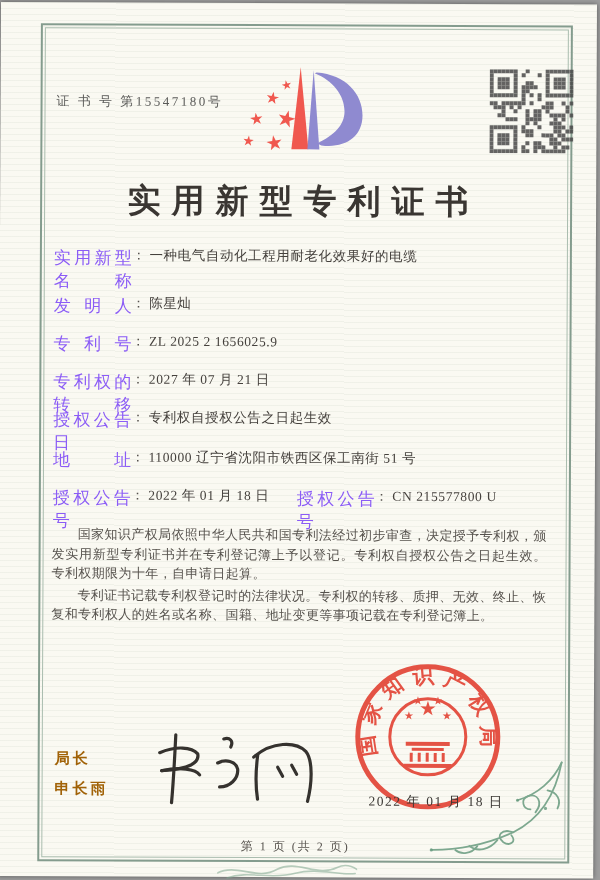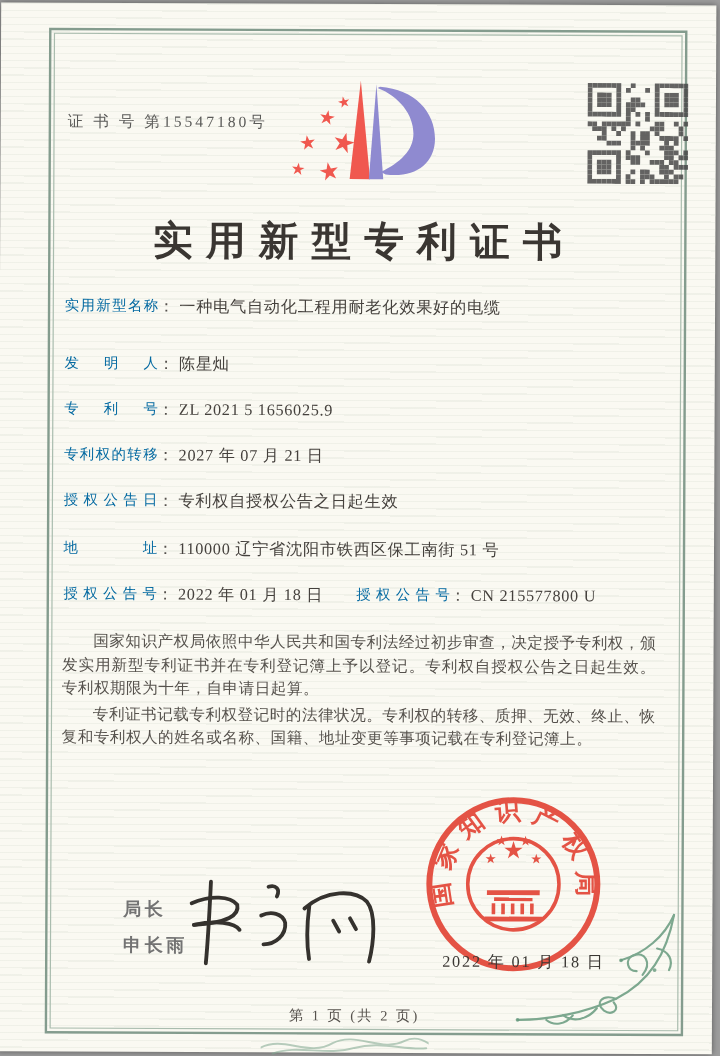--- a/index.html
+++ b/index.html
@@ -34,31 +34,31 @@
   .qr{position:absolute;left:489px;top:65px;width:84px;height:84px;opacity:.85;}
   .title{
     position:absolute;left:0;top:176px;width:100%;margin:0;
     text-align:center;font-size:33px;font-weight:600;
     letter-spacing:11px;padding-left:11px;box-sizing:border-box;
     color:#3a3632;
   }
   .frow{position:absolute;left:54px;width:500px;font-size:13.5px;color:#4e4a46;}
   .flabel{
     display:inline-block;width:78px;vertical-align:top;
-    font-size:12px;text-align:justify;text-align-last:justify;color:#0369a1;
+    font-size:17px;text-align:justify;text-align-last:justify;color:#8b5cf6;
   }
   .fcolon{display:inline-block;margin-right:4px;color:#55514d;}
   .fvalue{letter-spacing:.6px;color:#45413d;}
   .fgroup2{position:absolute;left:244px;top:0;}
   .paras{position:absolute;left:53px;top:522px;width:495px;}
   .paras p{
     margin:0 0 2px 0;font-size:13px;line-height:19.5px;
     text-indent:2em;letter-spacing:.4px;color:#56524d;text-align:justify;
   }
-  .director{position:absolute;left:57px;top:741px;color:#737373;margin-left:48px;}
+  .director{position:absolute;left:57px;top:741px;color:#a16207;}
   .director div{font-size:15px;letter-spacing:3px;font-weight:600;line-height:30px;}
   .signature{position:absolute;left:148px;top:726px;width:180px;height:80px;}
   .seal{position:absolute;left:345px;top:648px;width:170px;height:170px;opacity:.88;}
   .seal-date{
     position:absolute;left:371px;top:789px;z-index:3;
     font-size:13.5px;letter-spacing:1.5px;color:#3a3733;
   }
   .footer{
     position:absolute;left:0;top:835px;width:100%;text-align:center;
     font-size:12px;letter-spacing:2px;color:#56524d;
@@ -316,21 +316,21 @@
 
     <h1 class="title">实用新型专利证书</h1>
 
     <div class="frow" style="top:244px">
       <span class="flabel">实用新型名称</span><span class="fcolon">：</span><span class="fvalue">一种电气自动化工程用耐老化效果好的电缆</span>
     </div>
     <div class="frow" style="top:292px">
       <span class="flabel">发明人</span><span class="fcolon">：</span><span class="fvalue">陈星灿</span>
     </div>
     <div class="frow" style="top:330px">
-      <span class="flabel">专利号</span><span class="fcolon">：</span><span class="fvalue">ZL 2021 5 1656025.9</span>
+      <span class="flabel">专利号</span><span class="fcolon">：</span><span class="fvalue">ZL 2025 2 1656025.9</span>
     </div>
     <div class="frow" style="top:368px">
       <span class="flabel">专利权的转移</span><span class="fcolon">：</span><span class="fvalue">2027 年 07 月 21 日</span>
     </div>
     <div class="frow" style="top:406px">
       <span class="flabel">授权公告日</span><span class="fcolon">：</span><span class="fvalue">专利权自授权公告之日起生效</span>
     </div>
     <div class="frow" style="top:446px">
       <span class="flabel">地址</span><span class="fcolon">：</span><span class="fvalue">110000  辽宁省沈阳市铁西区保工南街 51 号</span>
     </div>

